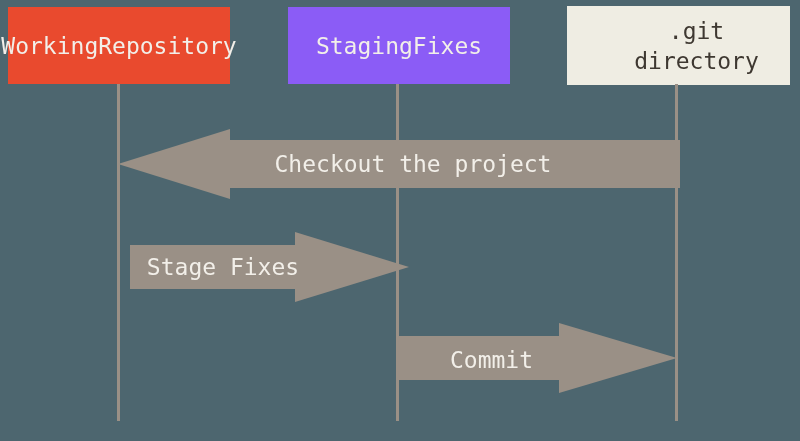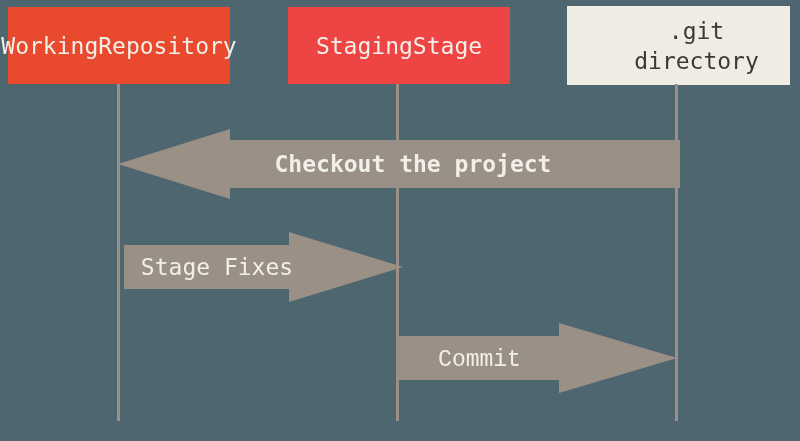--- a/index.html
+++ b/index.html
@@ -56,55 +56,55 @@
   }
   
   .arrow.checkout{left:118px;top:129px;width:562px;height:70px;}
   .arrow.checkout .head{
     left:0;
     border-top:35px solid transparent;
     border-bottom:35px solid transparent;
     border-right:112px solid var(--taupe);
   }
   .arrow.checkout .body{left:110px;top:11px;right:0;height:48px;}
-  .arrow.checkout .label{left:0;right:0;top:11px;height:48px;padding-left:28px;font-weight:bold;}
+  .arrow.checkout .label{left:0;right:0;top:11px;height:48px;padding-left:28px;}
   
-  .arrow.stage{left:124px;top:232px;width:279px;height:70px;}
+  .arrow.stage{left:130px;top:232px;width:279px;height:70px;}
   .arrow.stage .head{
     right:0;
     border-top:35px solid transparent;
     border-bottom:35px solid transparent;
     border-left:114px solid var(--taupe);
   }
   .arrow.stage .body{left:0;top:13px;height:44px;width:168px;}
   .arrow.stage .label{left:0;width:168px;top:13px;height:44px;padding-left:18px;}
   
   .arrow.commit{left:397px;top:323px;width:280px;height:70px;}
   .arrow.commit .head{
     right:0;
     border-top:35px solid transparent;
     border-bottom:35px solid transparent;
     border-left:118px solid var(--taupe);
   }
   .arrow.commit .body{left:0;top:13px;height:44px;width:165px;}
-  .arrow.commit .label{left:0;width:165px;top:13px;height:48px;font-family:Liberation Mono, monospace;}
+  .arrow.commit .label{left:12px;width:165px;top:13px;height:48px;}
 </style>
 </head>
 <body>
 
 <div class="canvas">
 
   <div class="colbox c0" style="background: rgb(233, 74, 46); color: rgb(242, 239, 233);">
     <span>Working</span>
     <span>Repository</span>
   </div>
 
-  <div class="colbox c1" style="background: #ef4444; color: rgb(242, 239, 233);">
+  <div class="colbox c1" style="background: #8b5cf6; color: rgb(242, 239, 233);">
     <span>Staging</span>
-    <span>Stage</span>
+    <span>Fixes</span>
   </div>
 
   <div class="colbox c2" style="background: rgb(239, 237, 227); color: rgb(62, 56, 49);">
     <span>.git directory</span>
   </div>
 
   <div class="lifeline l0"></div>
   <div class="lifeline l1"></div>
   <div class="lifeline l2"></div>
 

